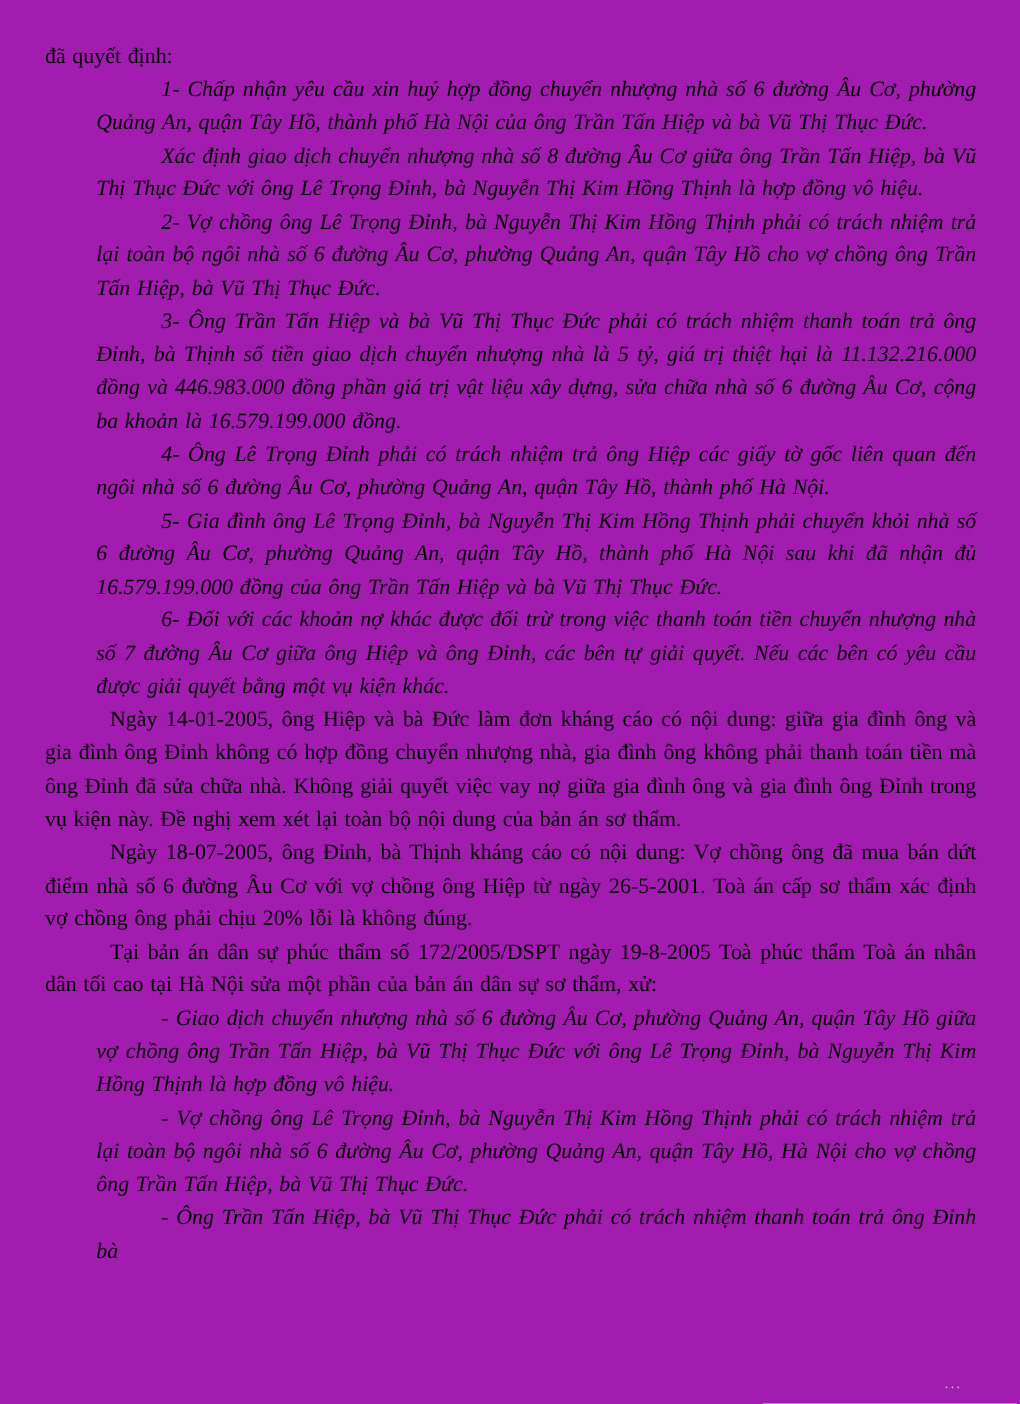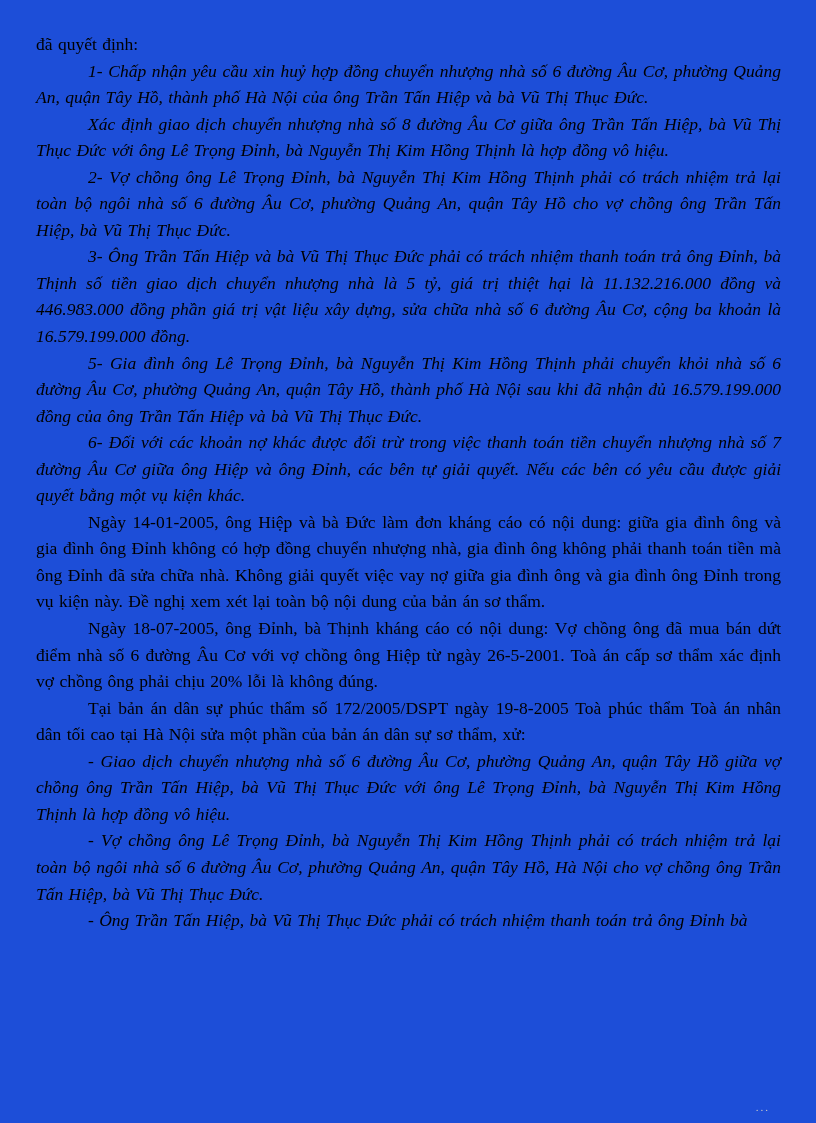--- a/index.html
+++ b/index.html
@@ -4,37 +4,38 @@
 <style>
   html, body {
     margin: 0;
     padding: 0;
     background: #ffffff;
   }
   .page {
     position: relative;
     width: 816px;
     height: 1123px;
-    background: #1d4ed8;
+    background: #a21caf;
     box-sizing: border-box;
     padding: 31px 35px 0 36px;
     overflow: hidden;
     font-family: "Liberation Serif", "DejaVu Serif", serif;
     font-size: 17.5px;
     line-height: 26.55px;
     color: #000000;
   }
   .para {
     margin: 0;
     text-align: justify;
     text-indent: 52px;
     word-spacing: 1px;
   }
   .para[data-style="italic"] {
     font-style: italic;
+    margin-left: 41px;
   }
   .para[data-style="regular"] {
     font-style: normal;
   }
   .para[data-style="regular-noindent"] {
     font-style: normal;
     text-indent: 0;
   }
   .artifact-dots {
     position: absolute;
@@ -54,20 +55,21 @@
   <p class="para" data-style="regular-noindent">đã quyết định:</p>
 
   <p class="para" data-style="italic">1- Chấp nhận yêu cầu xin huỷ hợp đồng chuyển nhượng nhà số 6 đường Âu Cơ, phường Quảng An, quận Tây Hồ, thành phố Hà Nội của ông Trần Tấn Hiệp và bà Vũ Thị Thục Đức.</p>
 
   <p class="para" data-style="italic">Xác định giao dịch chuyển nhượng nhà số 8 đường Âu Cơ giữa ông Trần Tấn Hiệp, bà Vũ Thị Thục Đức với ông Lê Trọng Đỉnh, bà Nguyễn Thị Kim Hồng Thịnh là hợp đồng vô hiệu.</p>
 
   <p class="para" data-style="italic">2- Vợ chồng ông Lê Trọng Đỉnh, bà Nguyễn Thị Kim Hồng Thịnh phải có trách nhiệm trả lại toàn bộ ngôi nhà số 6 đường Âu Cơ, phường Quảng An, quận Tây Hồ cho vợ chồng ông Trần Tấn Hiệp, bà Vũ Thị Thục Đức.</p>
 
   <p class="para" data-style="italic">3- Ông Trần Tấn Hiệp và bà Vũ Thị Thục Đức phải có trách nhiệm thanh toán trả ông Đỉnh, bà Thịnh số tiền giao dịch chuyển nhượng nhà là 5 tỷ, giá trị thiệt hại là 11.132.216.000 đồng và 446.983.000 đồng phần giá trị vật liệu xây dựng, sửa chữa nhà số 6 đường Âu Cơ, cộng ba khoản là 16.579.199.000 đồng.</p>
 
+  <p class="para" data-style="italic">4- Ông Lê Trọng Đỉnh phải có trách nhiệm trả ông Hiệp các giấy tờ gốc liên quan đến ngôi nhà số 6 đường Âu Cơ, phường Quảng An, quận Tây Hồ, thành phố Hà Nội.</p>
 
   <p class="para" data-style="italic">5- Gia đình ông Lê Trọng Đỉnh, bà Nguyễn Thị Kim Hồng Thịnh phải chuyển khỏi nhà số 6 đường Âu Cơ, phường Quảng An, quận Tây Hồ, thành phố Hà Nội sau khi đã nhận đủ 16.579.199.000 đồng của ông Trần Tấn Hiệp và bà Vũ Thị Thục Đức.</p>
 
   <p class="para" data-style="italic">6- Đối với các khoản nợ khác được đối trừ trong việc thanh toán tiền chuyển nhượng nhà số 7 đường Âu Cơ giữa ông Hiệp và ông Đỉnh, các bên tự giải quyết. Nếu các bên có yêu cầu được giải quyết bằng một vụ kiện khác.</p>
 
   <p class="para" data-style="regular">Ngày 14-01-2005, ông Hiệp và bà Đức làm đơn kháng cáo có nội dung: giữa gia đình ông và gia đình ông Đỉnh không có hợp đồng chuyển nhượng nhà, gia đình ông không phải thanh toán tiền mà ông Đỉnh đã sửa chữa nhà. Không giải quyết việc vay nợ giữa gia đình ông và gia đình ông Đỉnh trong vụ kiện này. Đề nghị xem xét lại toàn bộ nội dung của bản án sơ thẩm.</p>
 
   <p class="para" data-style="regular">Ngày 18-07-2005, ông Đỉnh, bà Thịnh kháng cáo có nội dung: Vợ chồng ông đã mua bán dứt điểm nhà số 6 đường Âu Cơ với vợ chồng ông Hiệp từ ngày 26-5-2001.  Toà án cấp sơ thẩm xác định vợ chồng ông phải chịu 20% lỗi là không đúng.</p>
 
   <p class="para" data-style="regular">Tại bản án dân sự phúc thẩm số 172/2005/DSPT ngày 19-8-2005  Toà phúc thẩm Toà án nhân dân tối cao tại Hà Nội sửa một phần của bản án dân sự sơ thẩm, xử:</p>

